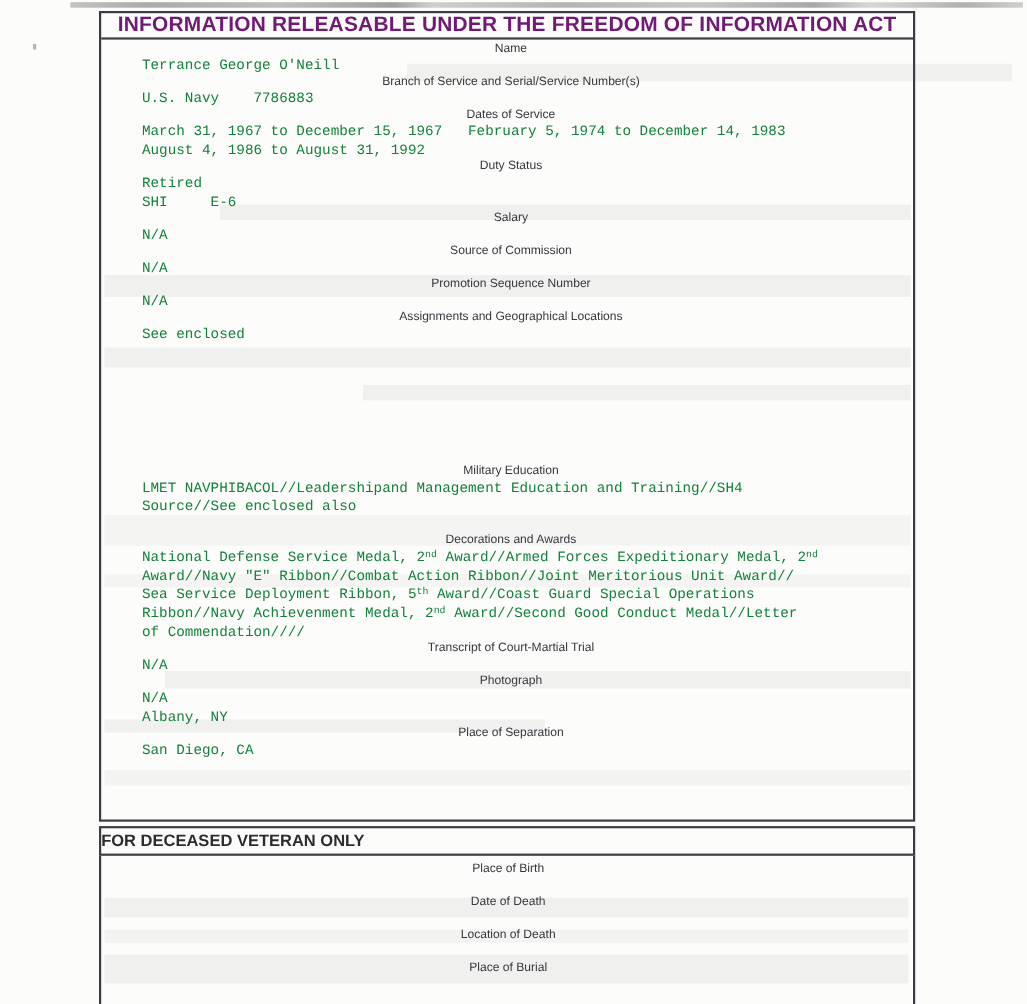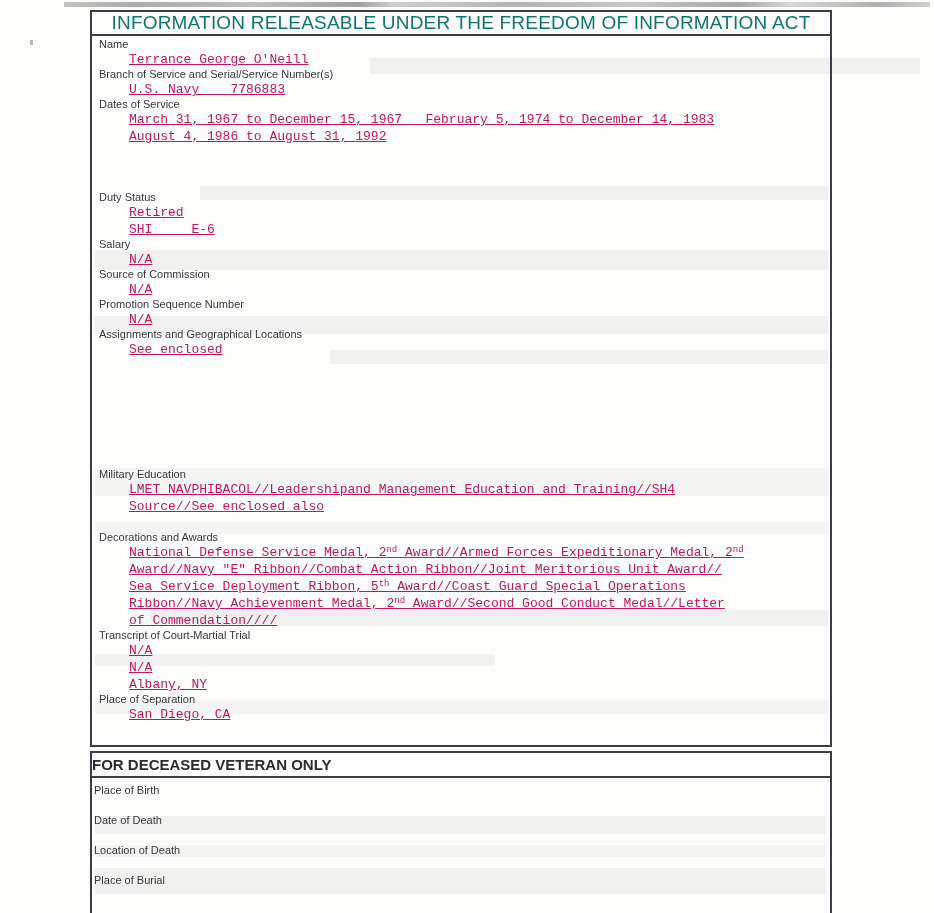--- a/index.html
+++ b/index.html
@@ -28,35 +28,35 @@
   .main-box {
     position: absolute; left: 90px; top: 10px; width: 742px; height: 737px;
     border: 2px solid #3b3c44;
     background: transparent;
   }
   .title-band {
     height: 24px; border-bottom: 2px solid #3b3c44;
     display: flex; align-items: center; justify-content: center;
   }
   .title-band .title {
-    font-size: 19px; font-weight: normal; letter-spacing: .2px;
-    color: #0f766e; white-space: nowrap;
+    font-size: 19px; font-weight: bold; letter-spacing: .2px;
+    color: #701a75; white-space: nowrap;
   }
   .flabel {
     font-size: 11px; line-height: 13px; color: #36383c;
-    padding-left: 7px; white-space: pre;
+    padding-left: 7px; white-space: pre; text-align: center;
   }
   .fline {
     font-family: "Liberation Mono", "DejaVu Sans Mono", monospace;
-    font-size: 13px; line-height: 17px; color: #be185d;
-    padding-left: 37px; white-space: pre; text-decoration: underline;
+    font-size: 13px; line-height: 17px; color: #15803d;
+    padding-left: 37px; white-space: pre;
   }
   .fline sup { font-size: 9px; line-height: 0; vertical-align: 4px; margin-top: 35px; }
   .mt2  { margin-top: 2px; }
-  .mt46 { margin-top: 46px; }
+  .mt46 { }
   .mt82 { margin-top: 110px; }
   .mt16 { margin-top: 16px; }
 
   
   .deceased-band {
     position: absolute; left: 90px; top: 751px; width: 742px; height: 27px;
     border-top: 2px solid #3b3c44; border-bottom: 2px solid #3b3c44;
     border-left: 2px solid #3b3c44; border-right: 2px solid #3b3c44;
     display: flex; align-items: center; justify-content: flex-start;
   }
@@ -157,20 +157,21 @@
       <div class="fline">Ribbon//Navy Achievenment Medal, 2<sup>nd</sup> Award//Second Good Conduct Medal//Letter</div>
       <div class="fline">of Commendation////</div>
     </div>
 
     <div class="field">
       <div class="flabel">Transcript of Court-Martial Trial</div>
       <div class="fline">N/A</div>
     </div>
 
     <div class="field">
+      <div class="flabel">Photograph</div>
       <div class="fline">N/A</div>
     </div>
 
     <div class="field">
       <div class="fline">Albany, NY</div>
     </div>
 
     <div class="field">
       <div class="flabel">Place of Separation</div>
       <div class="fline">San Diego, CA</div>

